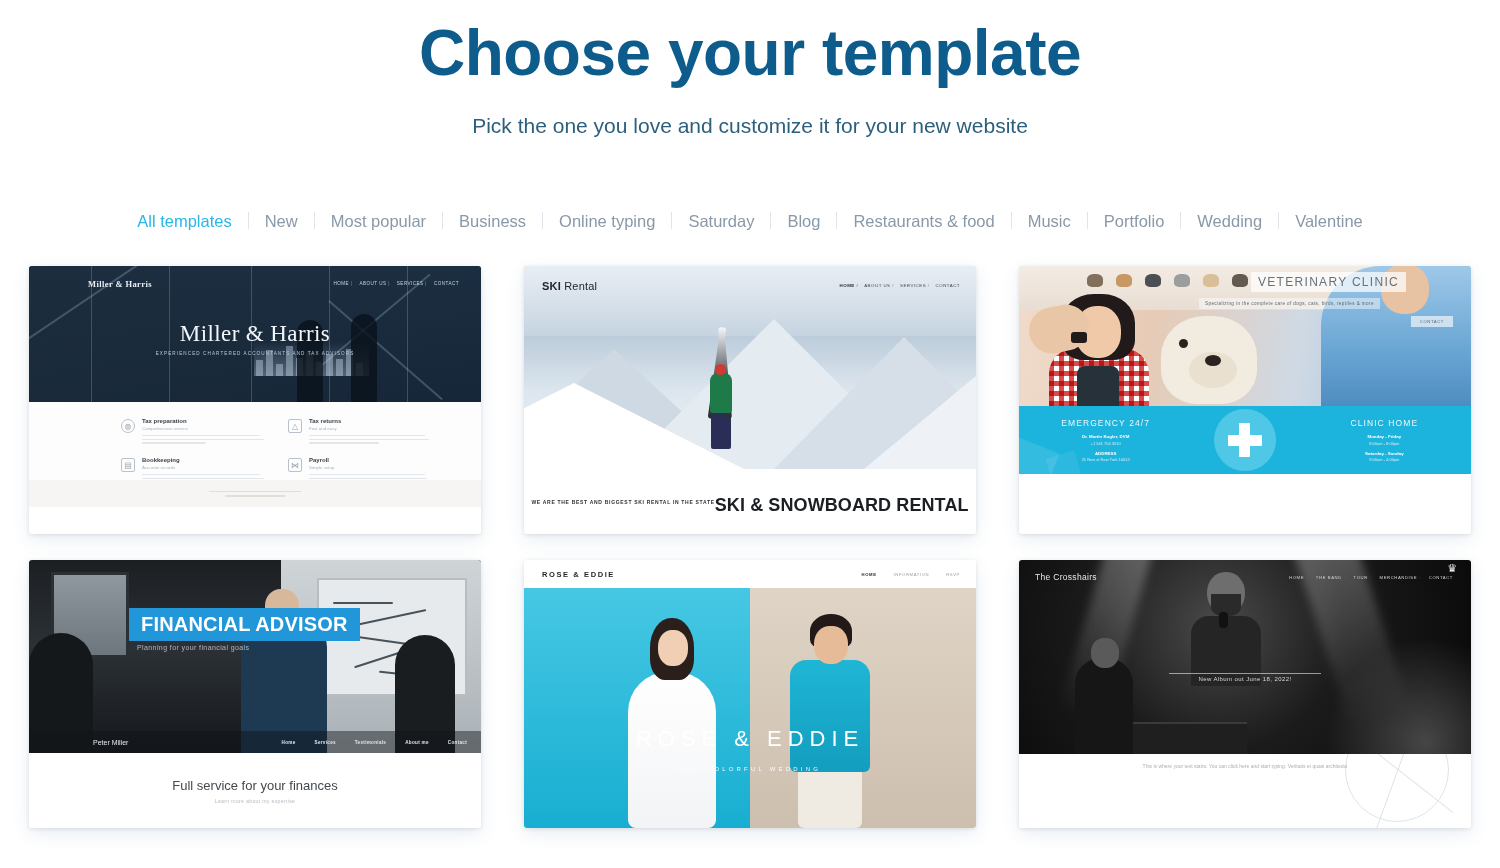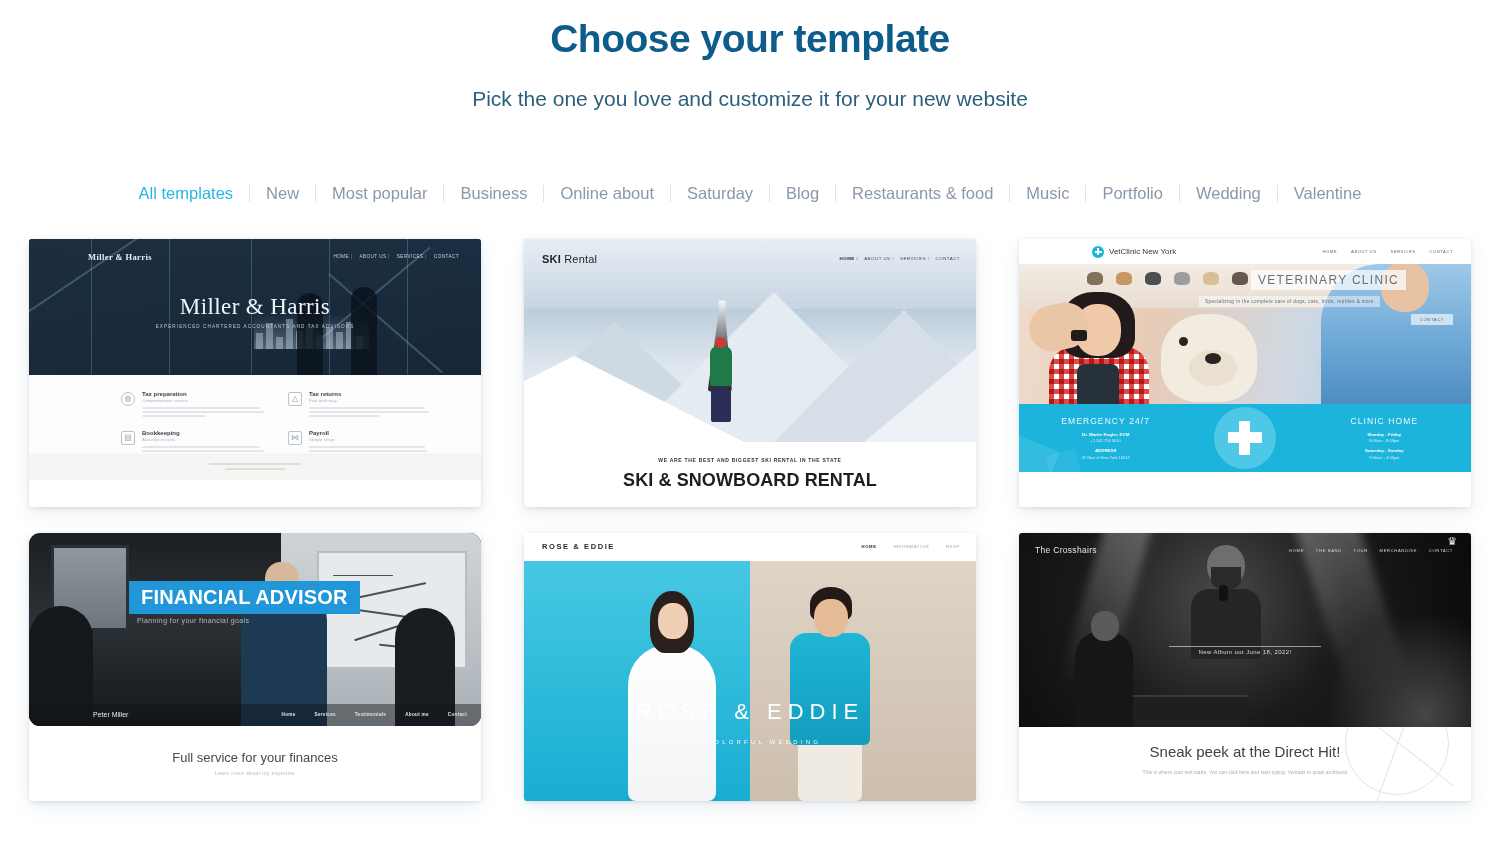--- a/index.html
+++ b/index.html
@@ -7,21 +7,21 @@
     width: 1500px; height: 868px;
     background: #ffffff;
     font-family: "Liberation Sans", sans-serif;
     overflow: hidden;
   }
   .page { width: 1500px; height: 868px; position: relative; }
 
   
   .header { padding-top: 18px; text-align: center; }
   .page-title {
-    font-size: 39px; font-weight: bold; color: #0d5c8c;
+    font-size: 64px; font-weight: bold; color: #0d5c8c;
     letter-spacing: -0.5px; line-height: 1.1;
   }
   .page-subtitle {
     margin-top: 26px; font-size: 21px; color: #2c5f7c; font-weight: 400;
   }
 
   
   .filter-bar {
     margin-top: 74px;
     display: flex; justify-content: center; align-items: center;
@@ -162,21 +162,21 @@
     width: 20px; height: 36px; background: #2a2e56; margin-left: 1px;
     border-radius: 2px;
   }
   .skis {
     position: absolute; left: 4px; bottom: 30px; width: 6px; height: 92px;
     background: linear-gradient(180deg,#f4f7fa,#4a4f55 55%,#2b2f34);
     transform: rotate(8deg); border-radius: 3px;
   }
   .skis.two { left: 12px; transform: rotate(-5deg); }
   .ski-caption {
-    height: 65px; background: #fff; display: flex; flex-direction: column;
+    height: 65px; background: #fff; display: flex; flex-direction: row;
     align-items: center; justify-content: center;
   }
   .ski-cap-sm {
     font-size: 5px; font-weight: bold; color: #2c3237; letter-spacing: .7px;
   }
   .ski-cap-lg {
     margin-top: 7px; font-size: 18px; font-weight: bold; color: #1b1f23;
     letter-spacing: .1px;
   }
 
@@ -319,21 +319,20 @@
     content: ""; position: absolute; width: 34px; height: 11px; background: #fff; border-radius: 1px;
   }
   .vet-big-cross::after {
     content: ""; position: absolute; width: 11px; height: 34px; background: #fff; border-radius: 1px;
   }
 
   
   .fin-hero {
     height: 193px; position: relative; overflow: hidden;
     background: linear-gradient(180deg,#1c1f22 0%,#2b3136 45%,#16181b 100%);
-    border-radius: 11px;
   }
   .fin-wall {
     position: absolute; right: 0; top: 0; width: 200px; height: 100%;
     background: linear-gradient(180deg,#cfd4d7,#aab1b6);
   }
   .fin-board {
     position: absolute; right: 14px; top: 18px; width: 150px; height: 118px;
     background: #e7eaec; border: 2px solid #b7bdc2;
   }
   .fin-scribble { position: absolute; background: #46535c; height: 1.5px; border-radius: 1px; }
@@ -544,21 +543,21 @@
 
   <div class="filter-bar">
     <div class="filter-tab active">All templates</div>
     <div class="filter-sep"></div>
     <div class="filter-tab">New</div>
     <div class="filter-sep"></div>
     <div class="filter-tab">Most popular</div>
     <div class="filter-sep"></div>
     <div class="filter-tab">Business</div>
     <div class="filter-sep"></div>
-    <div class="filter-tab">Online about</div>
+    <div class="filter-tab">Online typing</div>
     <div class="filter-sep"></div>
     <div class="filter-tab">Saturday</div>
     <div class="filter-sep"></div>
     <div class="filter-tab">Blog</div>
     <div class="filter-sep"></div>
     <div class="filter-tab">Restaurants &amp; food</div>
     <div class="filter-sep"></div>
     <div class="filter-tab">Music</div>
     <div class="filter-sep"></div>
     <div class="filter-tab">Portfolio</div>
@@ -696,30 +695,20 @@
         </div>
         <div class="ski-caption">
           <div class="ski-cap-sm">WE ARE THE BEST AND BIGGEST SKI RENTAL IN THE STATE</div>
           <div class="ski-cap-lg">SKI &amp; SNOWBOARD RENTAL</div>
         </div>
       </div>
     </div>
 
     <div class="card">
       <div class="shot">
-        <div class="vet-top">
-          <div class="vet-cross-sm"></div>
-          <div class="vet-brand">VetClinic New York</div>
-          <div class="vet-nav">
-            <span>HOME</span>
-            <span>ABOUT US</span>
-            <span>SERVICES</span>
-            <span>CONTACT</span>
-          </div>
-        </div>
         <div class="vet-photo">
           <div class="vet-wall"></div>
           <div class="vet-dog-row">
             <div class="vet-dog"></div>
             <div class="vet-dog d2"></div>
             <div class="vet-dog d3"></div>
             <div class="vet-dog d4"></div>
             <div class="vet-dog d5"></div>
             <div class="vet-dog d6"></div>
           </div>
@@ -849,20 +838,19 @@
             <span>THE BAND</span>
             <span>TOUR</span>
             <span>MERCHANDISE</span>
             <span>CONTACT</span>
           </div>
           <div class="ch-rule"></div>
           <div class="ch-sub">New Album out June 18, 2022!</div>
         </div>
         <div class="ch-body">
           <div class="ch-compass"></div>
-          <div class="ch-h">Sneak peek at the Direct Hit!</div>
           <div class="ch-p">This is where your text starts. You can click here and start typing. Veritatis et quasi architecto</div>
         </div>
       </div>
     </div>
 
   </div>
 </div>
 
 </body></html>

